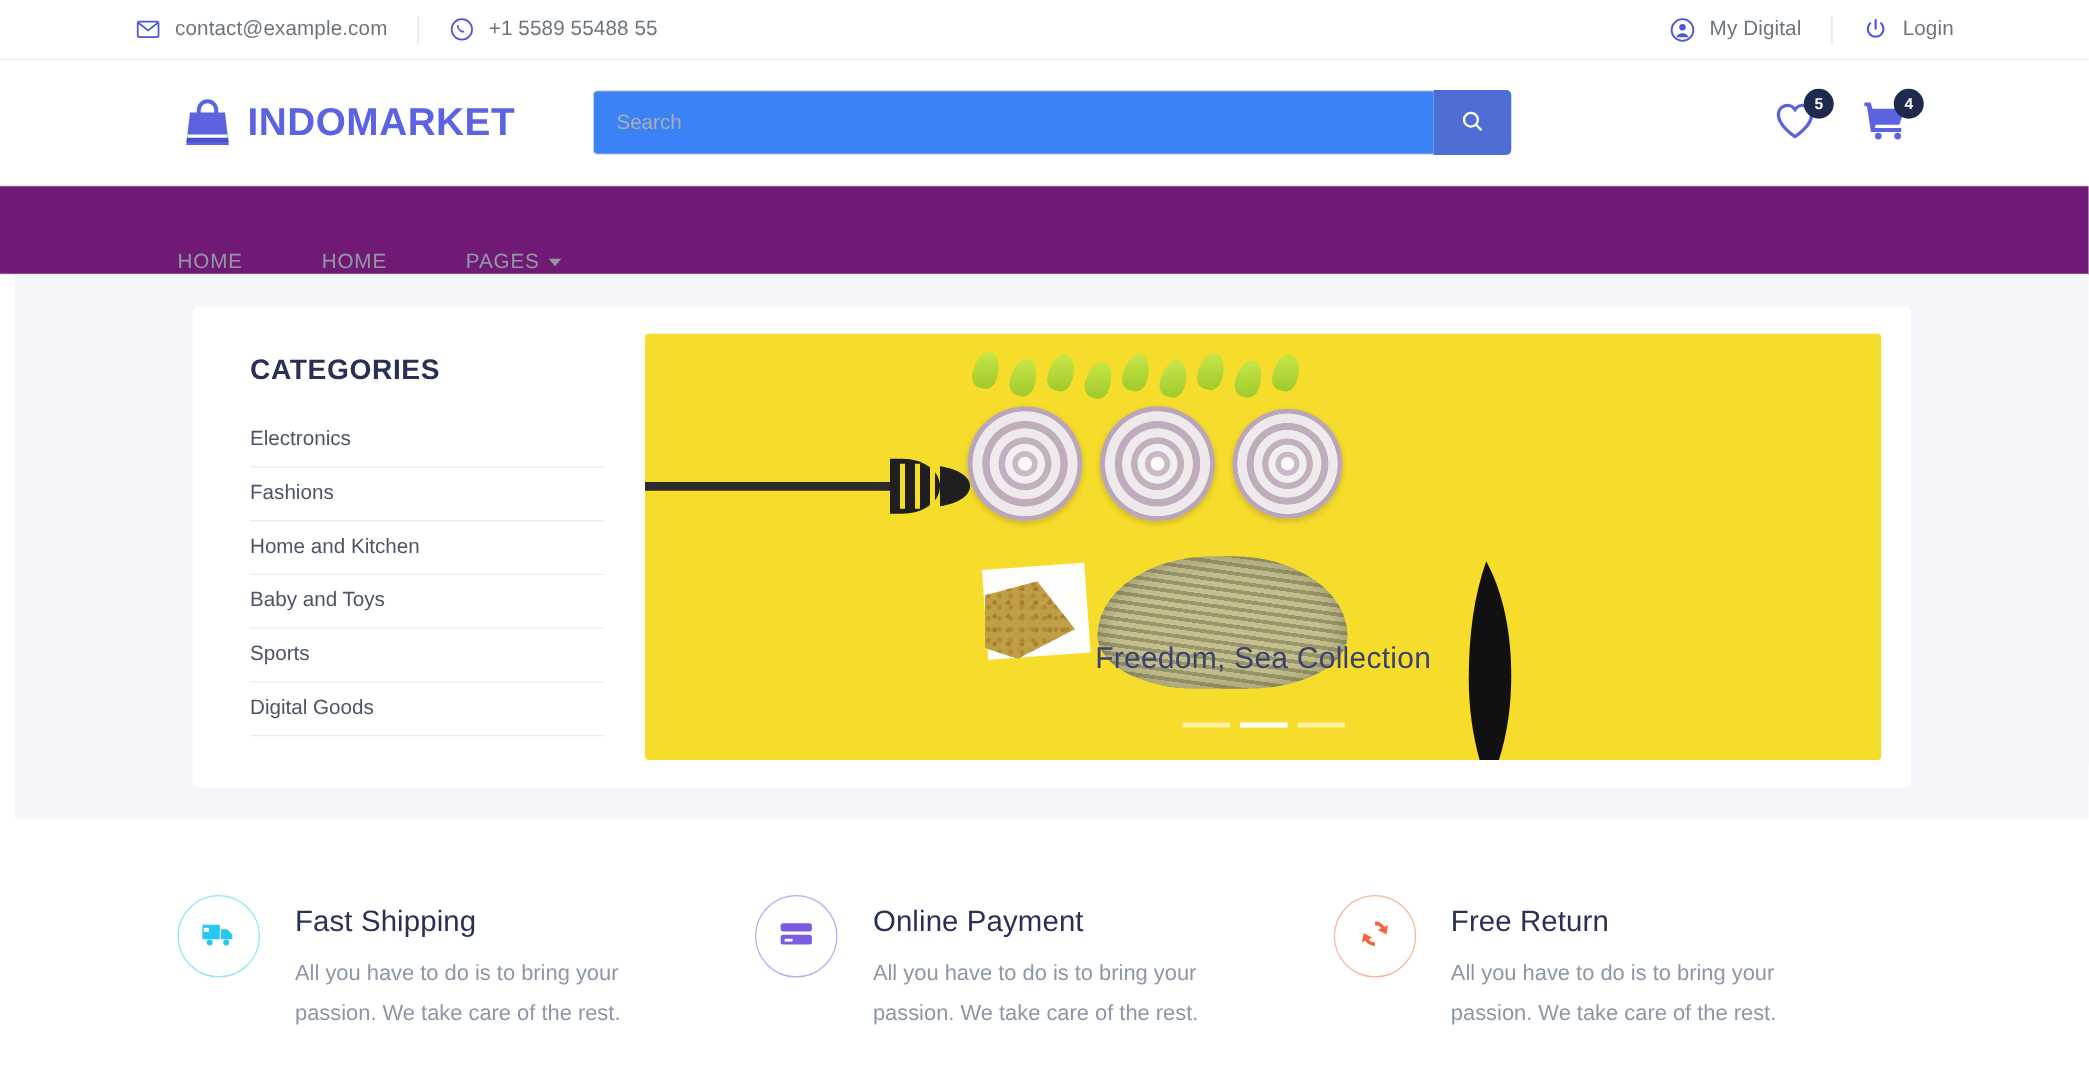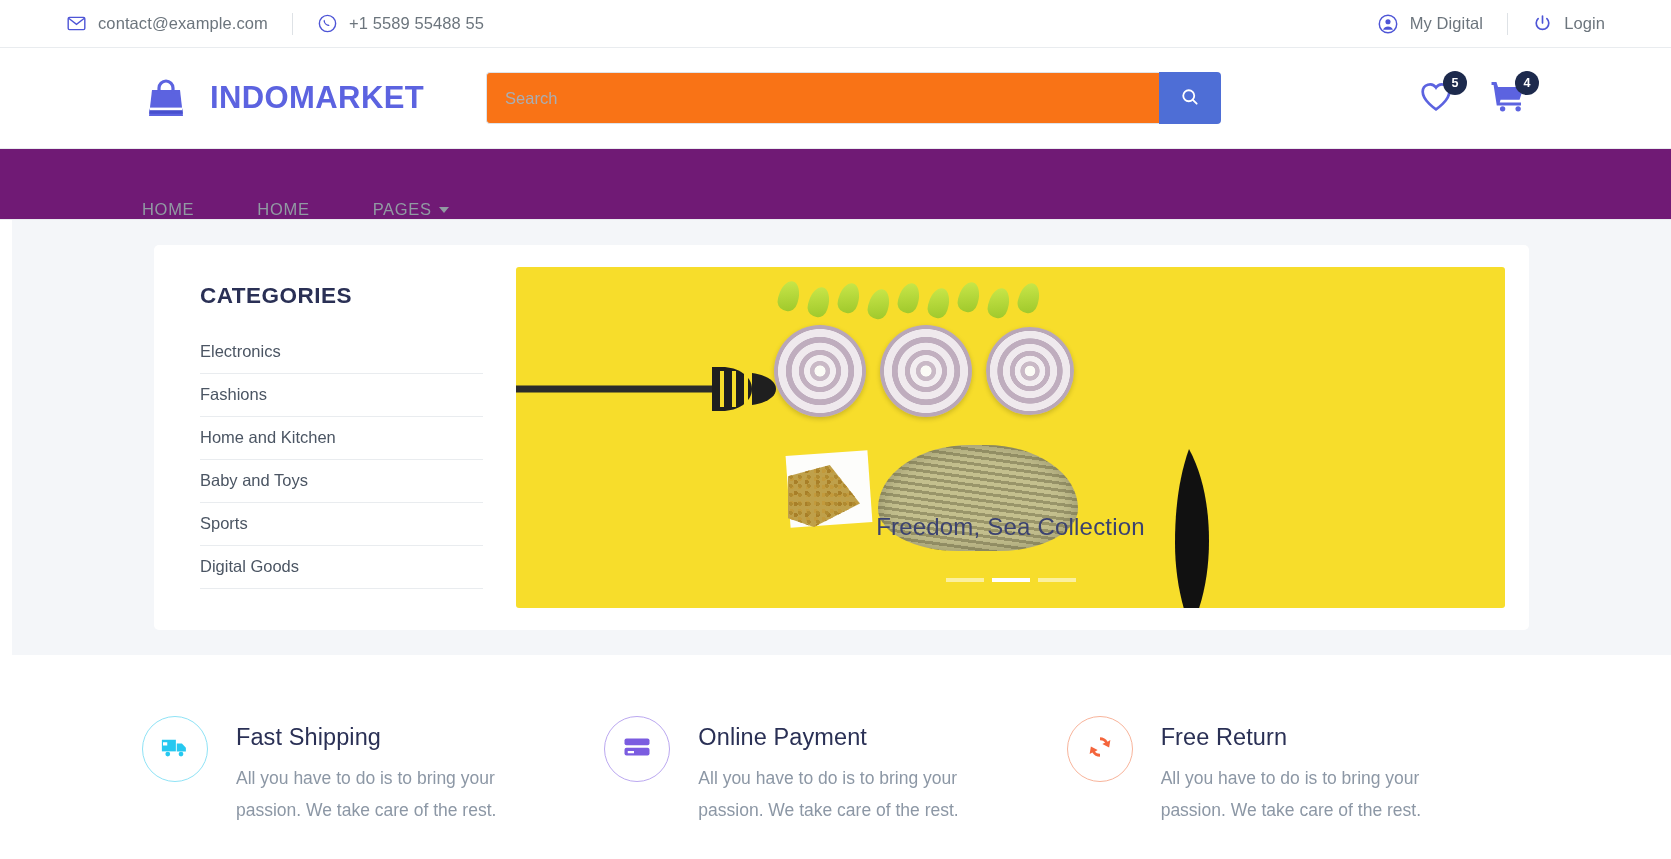--- a/index.html
+++ b/index.html
@@ -9,56 +9,56 @@
     background: #ffffff;
     overflow: hidden;
   }
   .page { width: 1671px; height: 859px; position: relative; background: #fff; }
 
   
   .topbar {
     height: 48px;
     border-bottom: 1px solid #e9ecef;
     display: flex; align-items: center;
-    padding: 0 66px;
+    padding: 0 108px;
     background: #fff;
   }
   .topbar-left { display: flex; align-items: center; }
   .topbar-right { display: flex; align-items: center; margin-left: auto; }
   .tb-item {
     display: flex; align-items: center; gap: 11px;
     font-size: 16.5px; color: #6c757d; letter-spacing: .1px;
   }
   .tb-sep { width: 1px; height: 22px; background: #dee2e6; margin: 0 24px; }
   .tb-icon { display: flex; align-items: center; color: #4e55d6; }
 
   
   .header {
     height: 101px;
     border-bottom: 1px solid #e9ecef;
     display: flex; align-items: center;
     padding: 0 142px;
     background: #fff;
   }
-  .logo { display: flex; align-items: center; gap: 20px; }
+  .logo { display: flex; align-items: center; gap: 8px; }
   .logo-mark { width: 48px; height: 48px; display: block; }
   .logo-text {
     font-size: 31px; font-weight: bold; letter-spacing: .4px;
     color: #5c63e0;
   }
   .search-wrap {
     display: flex; margin-left: 62px; width: 735px; height: 52px;
   }
   .search-input {
     flex: 1; height: 52px;
     border: 1px solid #dfe3e8; border-right: none;
     border-radius: 4px 0 0 4px;
     padding: 0 18px; font-size: 16.5px; color: #333;
     font-family: "Liberation Sans", sans-serif;
-    outline: none; background: #f97316;
+    outline: none; background: #3b82f6;
   }
   .search-input::placeholder { color: #a8aeb5; }
   .search-btn {
     width: 62px; height: 52px; border: none;
     background: #4e6ed6; border-radius: 0 4px 4px 0;
     display: flex; align-items: center; justify-content: center;
     cursor: pointer; color: #fff;
   }
   .header-icons { margin-left: auto; display: flex; align-items: center; gap: 30px; }
   .icon-badge-wrap { position: relative; width: 42px; height: 42px; display:flex; align-items:center; justify-content:center; }

